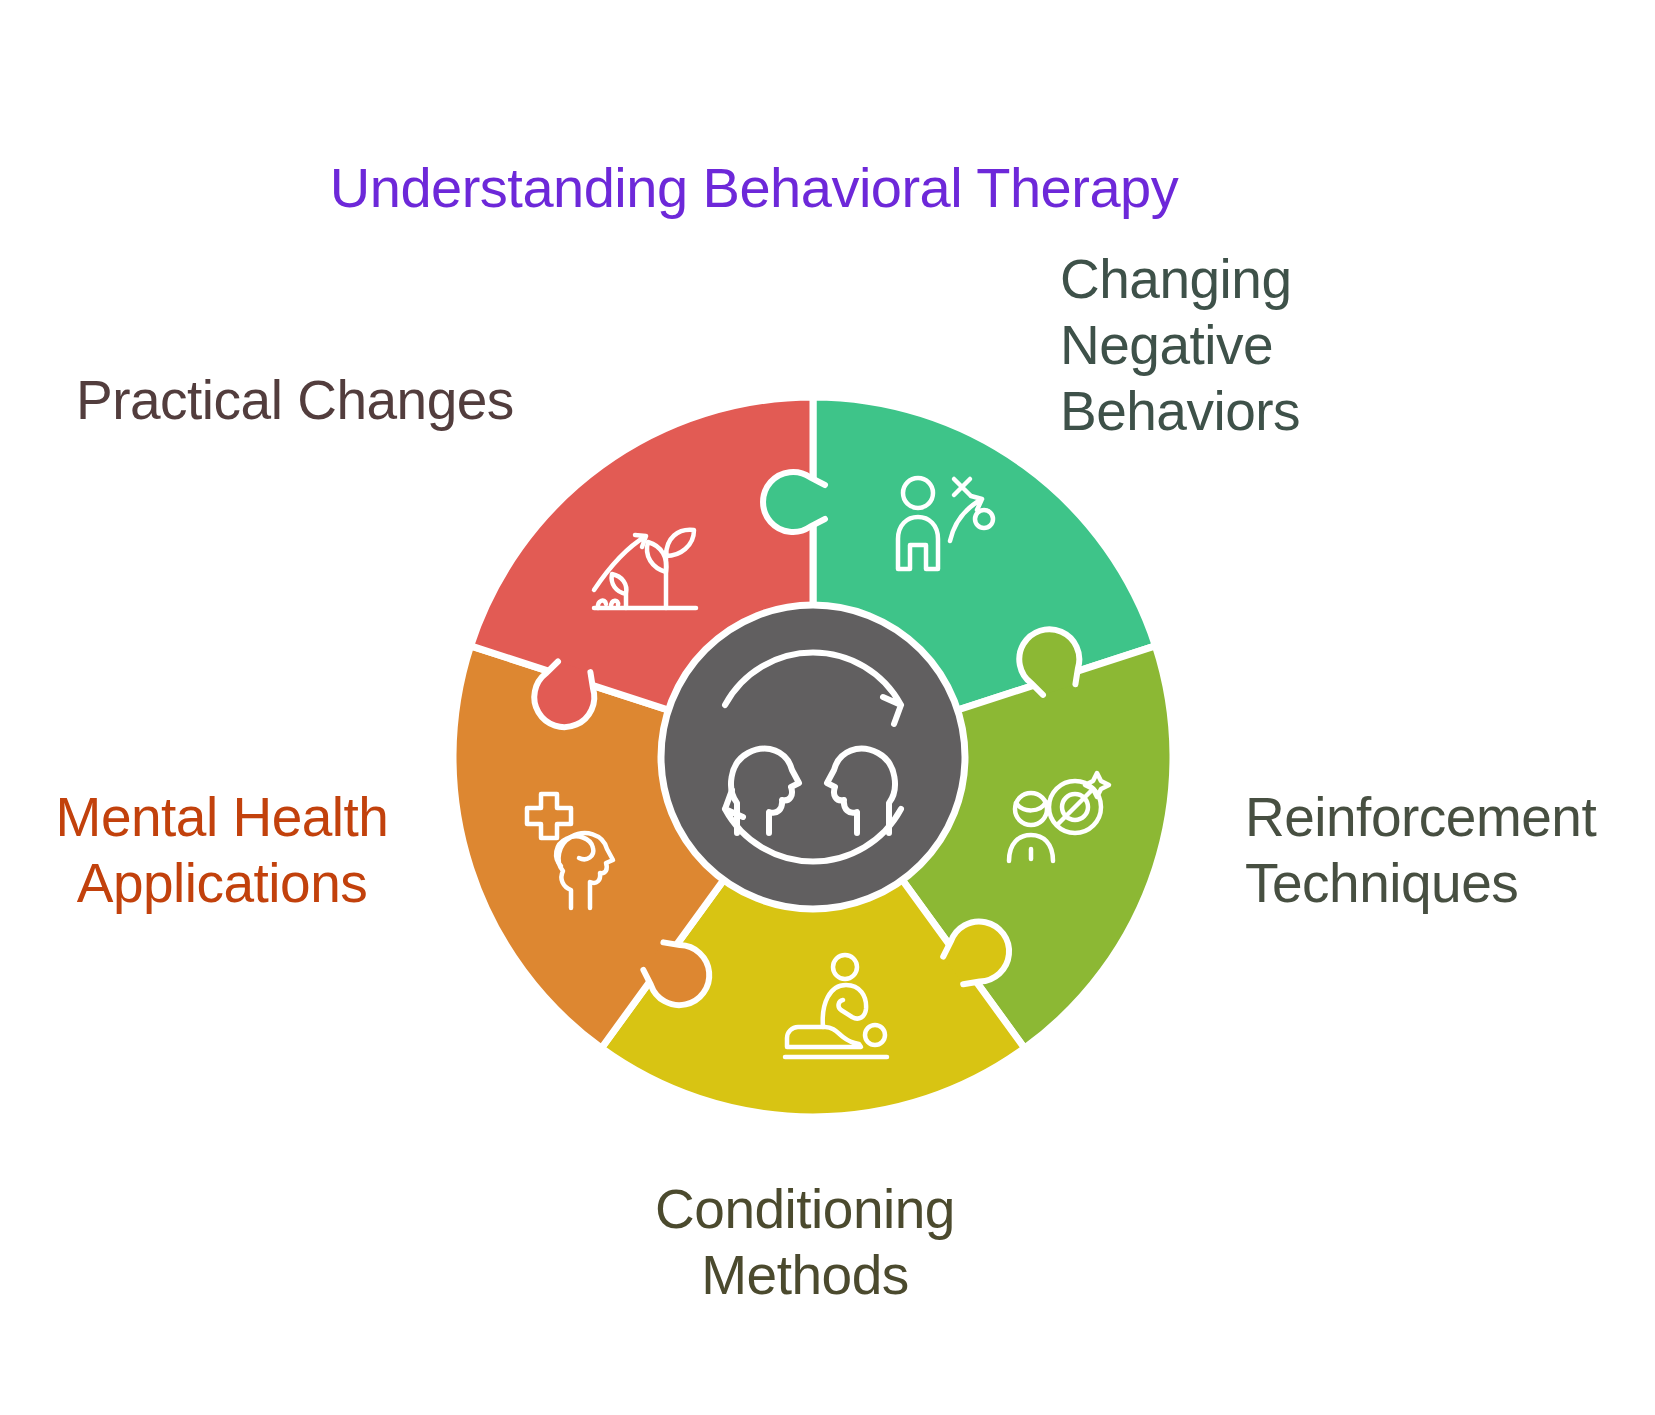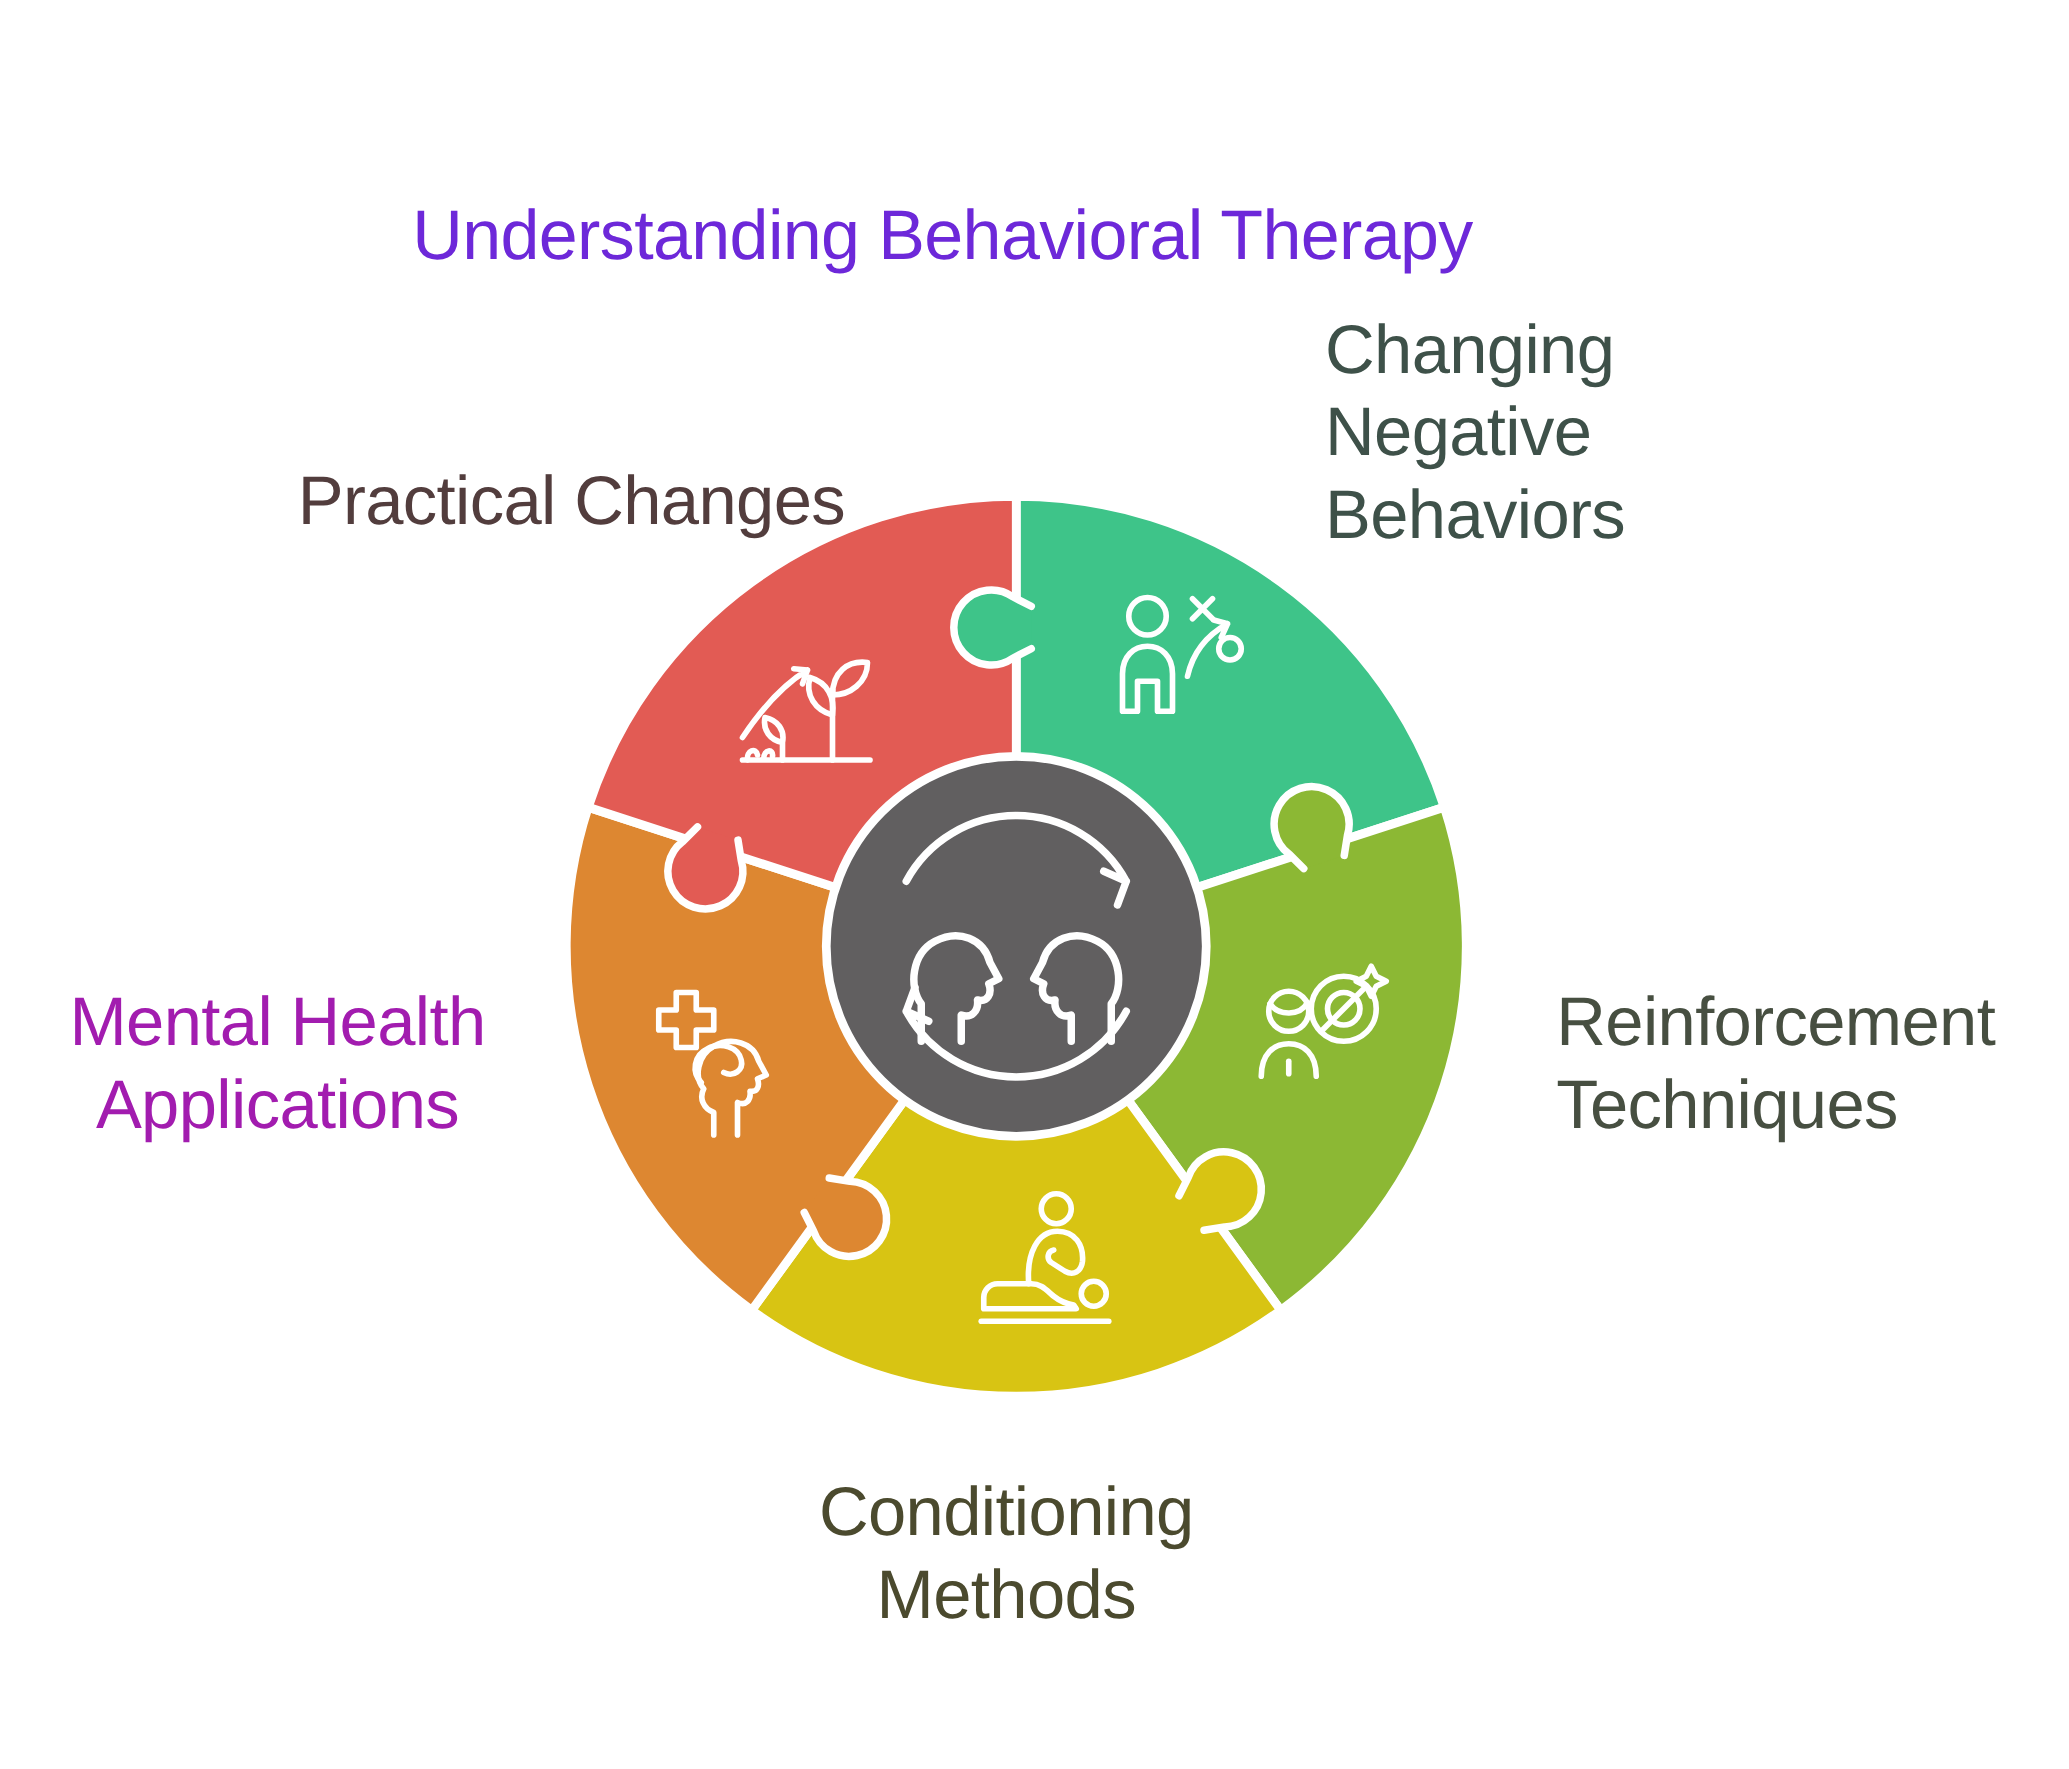--- a/index.html
+++ b/index.html
@@ -12,21 +12,21 @@
   }
   .label{
     position:absolute;
     font-size:55px;
     line-height:66px;
     letter-spacing:-0.5px;
     font-weight:400;
   }
   .l-title{left:254px;top:156px;width:1000px;text-align:center;font-size:56px;line-height:64px;}
   .l-cnb{left:1060px;top:246px;width:340px;text-align:left;}
-  .l-pc{left:76px;top:367px;width:600px;text-align:right;}
+  .l-pc{left:76px;top:367px;width:600px;text-align:left;}
   .l-mha{left:2px;top:784px;width:440px;text-align:center;}
   .l-rt{left:1245px;top:784px;width:400px;text-align:left;}
   .l-cm{left:605px;top:1176px;width:400px;text-align:center;}
   svg.diagram{position:absolute;left:0;top:0;}
   .wedge{stroke:#ffffff;stroke-width:7;stroke-linejoin:round;}
   .knob{stroke:#ffffff;stroke-width:6;stroke-linejoin:round;stroke-linecap:round;}
   .hub{stroke:#ffffff;stroke-width:7;}
   .licon path,.licon circle{fill:none;stroke:#ffffff;stroke-width:4.5;stroke-linecap:round;stroke-linejoin:round;}
   .cicon path{fill:none;stroke:#ffffff;stroke-width:6;stroke-linecap:round;stroke-linejoin:round;}
 </style>
@@ -103,17 +103,17 @@
   </svg>
 
   <div class="label l-title" style="color: #6d28d9;">Understanding Behavioral Therapy</div>
 
   <div class="label l-rt" style="color: rgb(71, 79, 65);">Reinforcement Techniques</div>
 
   <div class="label l-cnb" style="color: rgb(62, 81, 73);">Changing Negative Behaviors</div>
 
   <div class="label l-cm" style="color: rgb(75, 74, 46);">Conditioning Methods</div>
 
-  <div class="label l-mha" style="color: #a21caf;">Mental Health Applications</div>
+  <div class="label l-mha" style="color: #c2410c;">Mental Health Applications</div>
 
   <div class="label l-pc" style="color: rgb(82, 61, 61);">Practical Changes</div>
 
 </div>
 
 </body></html>

